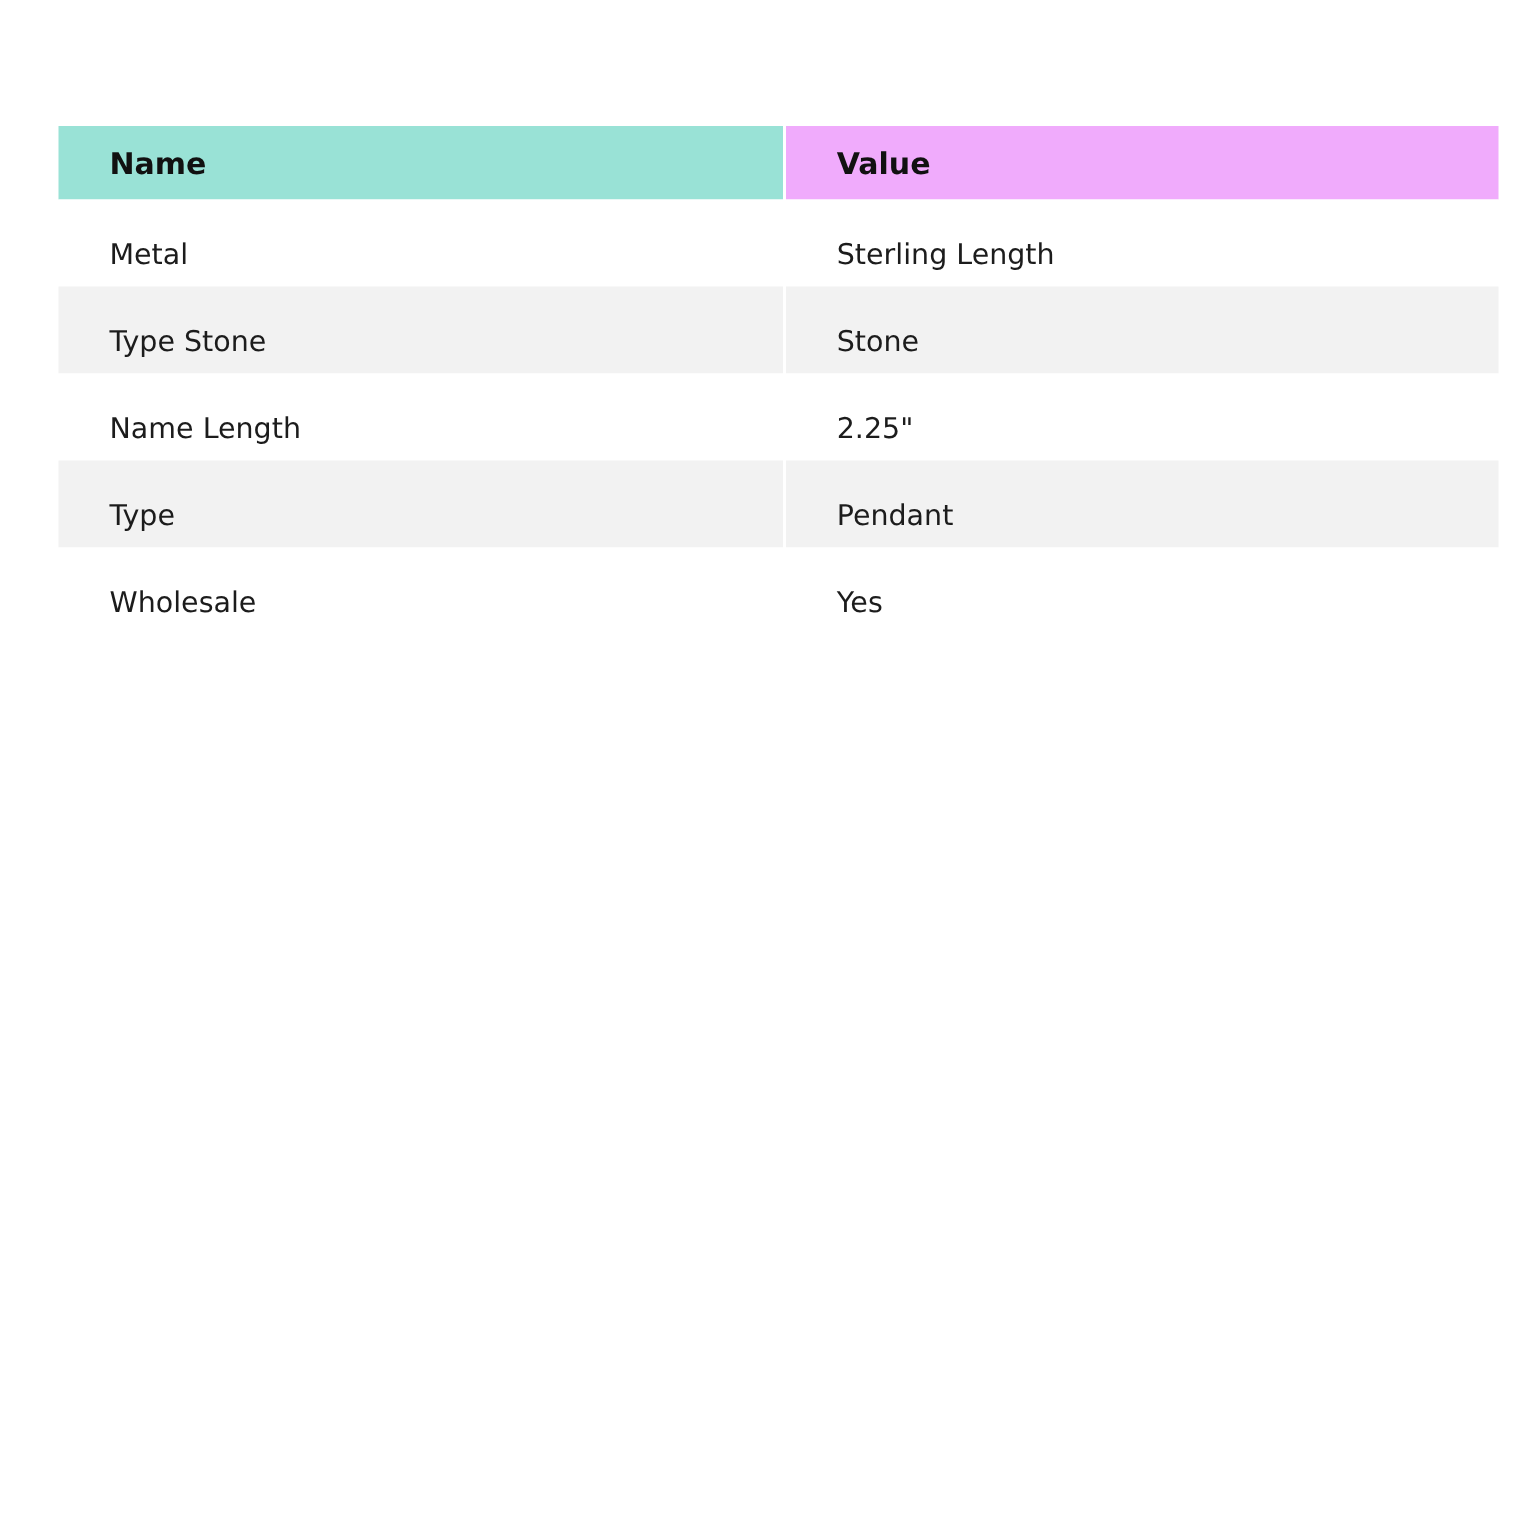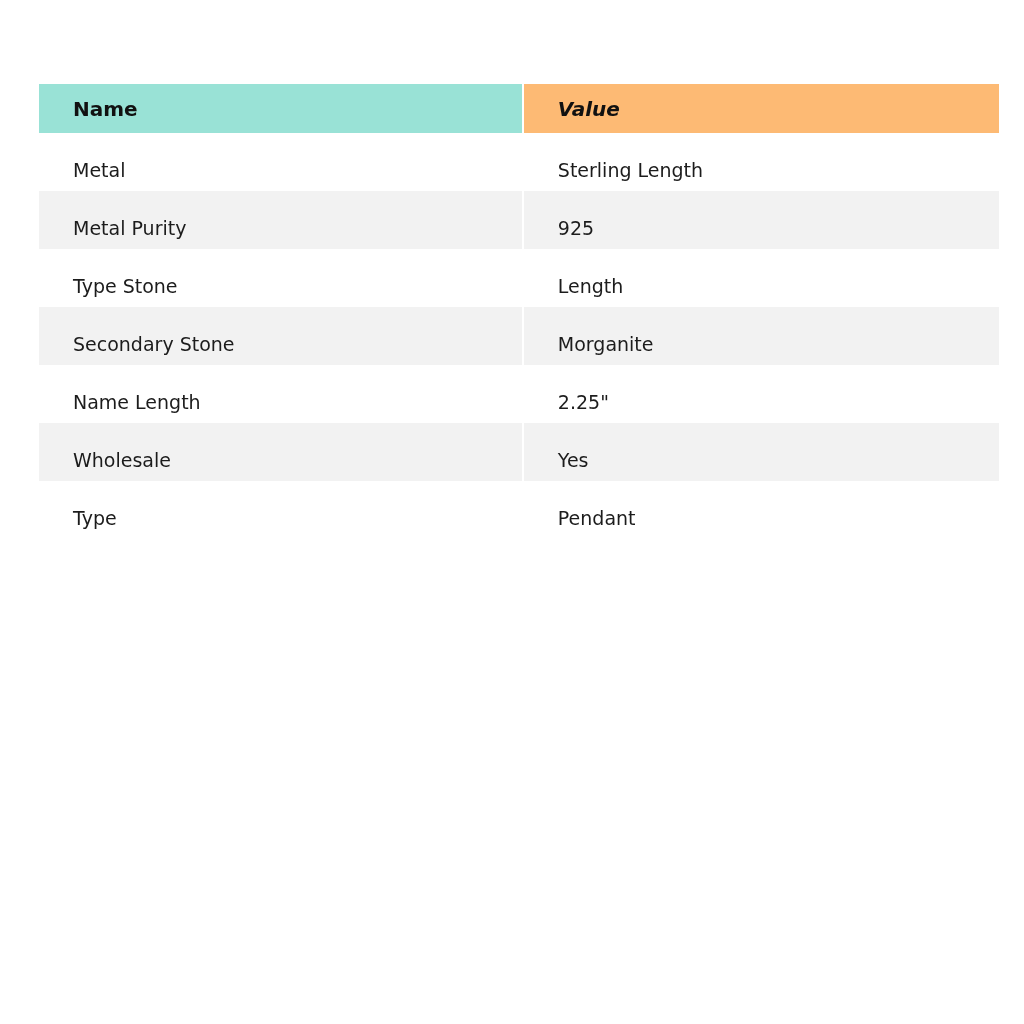--- a/index.html
+++ b/index.html
@@ -53,47 +53,39 @@
 
 <div class="spec-table-wrap">
   <table class="spec-table">
     <colgroup>
       <col class="col-name">
       <col class="col-value">
     </colgroup>
     <thead>
       <tr>
         <th style="background: rgb(153, 226, 214);">Name</th>
-        <th style="background: #fdba74; font-style: italic;">Value</th>
+        <th style="background: #f0abfc;">Value</th>
       </tr>
     </thead>
     <tbody>
       <tr>
         <td>Metal</td>
         <td>Sterling Length</td>
       </tr>
       <tr>
-        <td>Metal Purity</td>
-        <td>925</td>
-      </tr>
-      <tr>
         <td>Type Stone</td>
-        <td>Length</td>
-      </tr>
-      <tr>
-        <td>Secondary Stone</td>
-        <td>Morganite</td>
+        <td>Stone</td>
       </tr>
       <tr>
         <td>Name Length</td>
         <td>2.25"</td>
       </tr>
       <tr>
+        <td>Type</td>
+        <td>Pendant</td>
+      </tr>
+      <tr>
         <td>Wholesale</td>
         <td>Yes</td>
-      </tr>
-      <tr>
-        <td>Type</td>
-        <td>Pendant</td>
       </tr>
     </tbody>
   </table>
 </div>
 
 </body></html>

